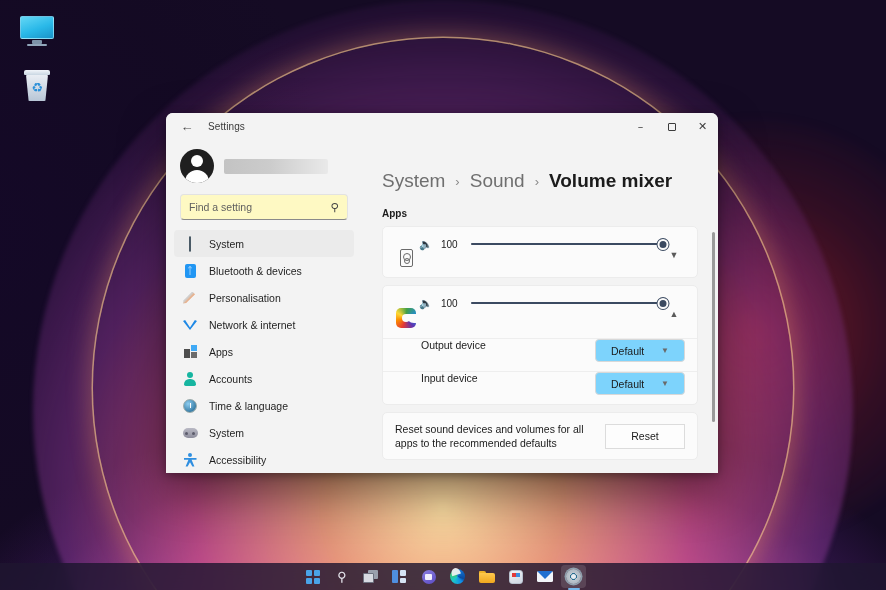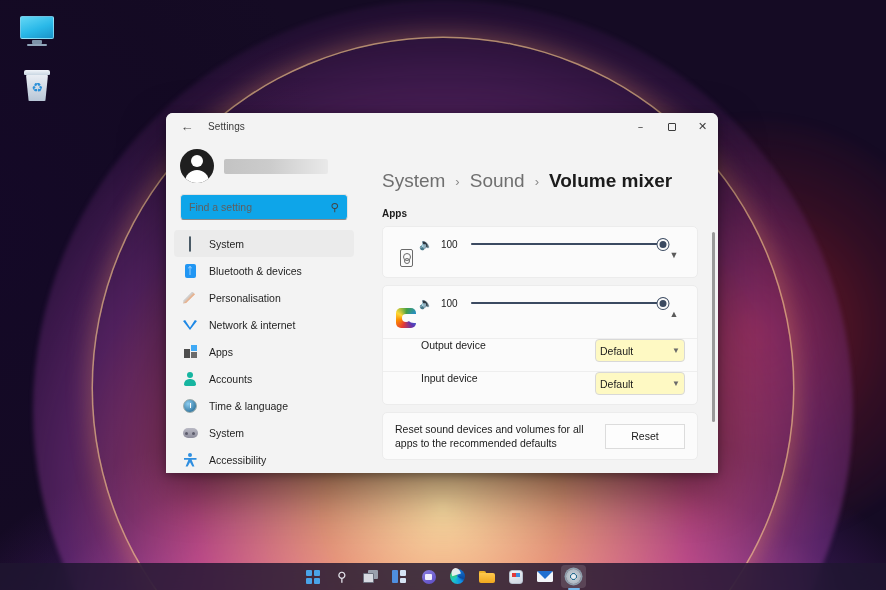--- a/index.html
+++ b/index.html
@@ -124,21 +124,21 @@
   .avatar .shoulders {
     position: absolute; left: 50%; top: 21px; width: 24px; height: 18px;
     margin-left: -12px; border-radius: 12px 12px 0 0; background: #fff;
   }
   .name-redacted {
     height: 15px; width: 104px; border-radius: 2px;
     background: linear-gradient(90deg, #c3c3c3 0%, #cccccc 45%, #dcdcdc 75%, #e9e9e9 100%);
   }
   .search-wrap { padding: 8px 6px 6px 6px; }
   .search-box {
-    height: 26px; background: #0ea5e9; border: 1px solid #e2e2e2;
+    height: 26px; background: #fef9c3; border: 1px solid #e2e2e2;
     border-bottom-color: #8a8a8a; border-radius: 4px;
     display: flex; align-items: center; padding: 0 8px;
   }
   .search-box input {
     flex: 1; border: none; outline: none; background: transparent;
     font-size: 10.5px; color: #2b2b2b; font-family: inherit;
   }
   .search-box input::placeholder { color: #5f5f5f; }
   .search-ico { font-size: 11px; color: #444; transform: scaleX(-1); }
 
@@ -265,22 +265,22 @@
   }
 
   .setting-row {
     display: flex; justify-content: space-between;
     padding: 0 12px; height: 33px;
     border-top: 1px solid #eeeeee;
   }
   .setting-row:first-child { border-top: none; }
   .setting-label { font-size: 10.5px; color: #1b1b1b; padding-left: 26px; }
   .combo {
-    width: 90px; height: 23px; background: #fef9c3; border: 1px solid #d8d8d8;
-    border-radius: 4px; display: flex; align-items: center; padding: 0 4px;
+    width: 90px; height: 23px; background: #7dd3fc; border: 1px solid #d8d8d8;
+    border-radius: 4px; display: flex; align-items: center; padding: 0 15px;
     font-size: 10.5px; color: #1b1b1b; justify-content: space-between;
   }
   .combo .cv { }
   .combo .cc { font-size: 8px; color: #6a6a6a; }
 
   .reset-row {
     display: flex; align-items: center; justify-content: space-between;
     padding: 9px 12px 9px 12px;
   }
   .reset-text { font-size: 10.5px; color: #1b1b1b; line-height: 1.35; max-width: 210px; }

